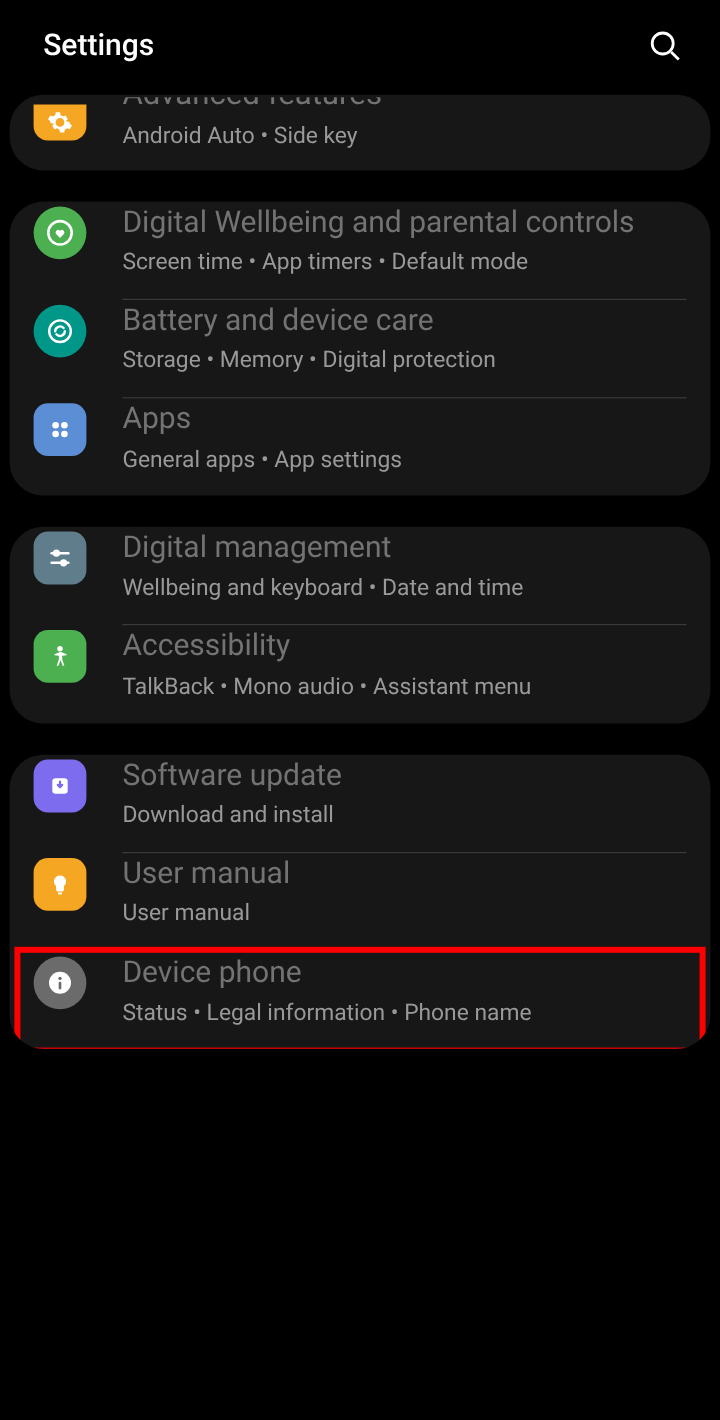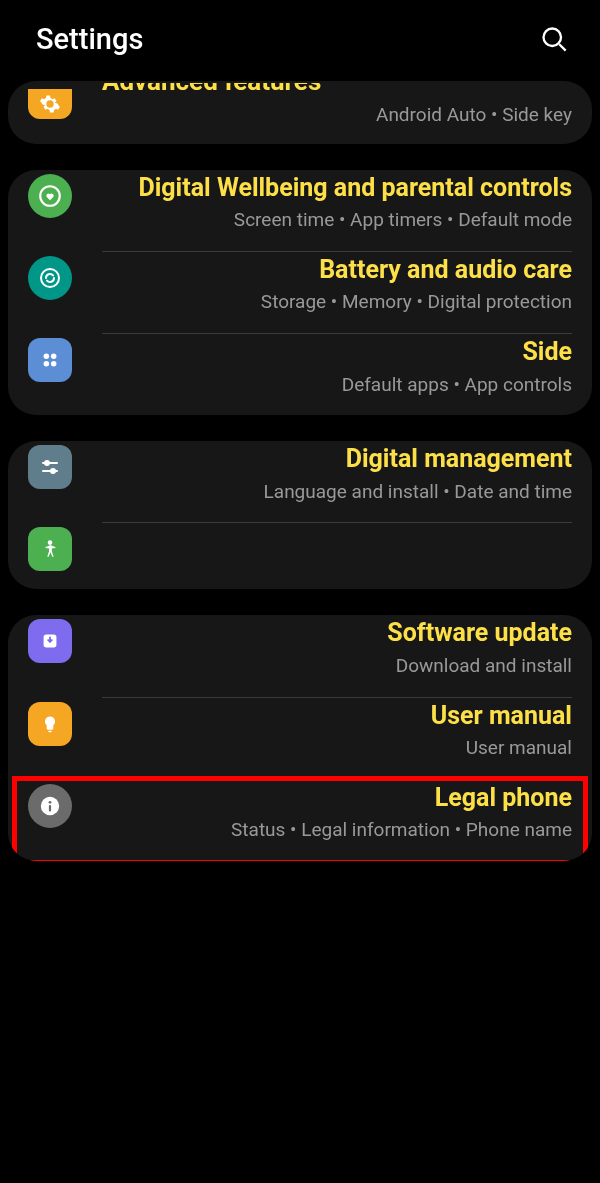--- a/index.html
+++ b/index.html
@@ -15,21 +15,21 @@
       color: #fff;
       overflow: hidden;
     }
     .header {
       display: flex;
       align-items: center;
       justify-content: space-between;
       padding: 22px 30px 22px 36px;
     }
     .header-title {
-      font-size: 29px;
+      font-size: 25px;
       font-weight: 500;
       color: #fff;
     }
     .search-icon {
       width: 32px;
       height: 32px;
       display: flex;
       align-items: center;
       justify-content: center;
     }
@@ -43,21 +43,20 @@
       margin-top: 3px;
     }
     .section.last {
       margin-bottom: 26px;
     }
     .item {
       display: flex;
       align-items: flex-start;
       padding: 0 20px 18px 20px;
       position: relative;
-      text-align: right;
     }
     .item.cut-top {
       padding-top: 0;
       padding-bottom: 16px;
       align-items: center;
     }
     .divider {
       height: 1px;
       background: #3a3a3a;
       margin-left: 94px;
@@ -85,22 +84,22 @@
     .icon-green2 { background: #4caf50; }
     .icon-purple { background: #7e6cef; }
     .icon-orange2 { background: #f5a623; }
     .icon-gray { background: #6b6b6b; border-radius: 50%; }
     .item-content {
       flex: 1;
       padding-top: 2px;
     }
     .item-title {
       font-size: 25px;
-      font-weight: 700;
-      color: #fde047;
+      font-weight: 400;
+      color: #737373;
       line-height: 1.3;
       margin-bottom: 4px;
     }
     .item-title.cut {
       font-size: 26px;
       overflow: hidden;
       height: 16px;
       display: flex;
       align-items: flex-end;
     }
@@ -165,63 +164,67 @@
   </div>
   <div class="divider"></div>
   <div class="item">
     <div class="icon-wrap icon-teal">
       <svg width="24" height="24" viewBox="0 0 24 24" fill="none" stroke="#fff" stroke-width="2">
           <circle cx="12" cy="12" r="9"></circle>
           <path d="M8 12a4 4 0 017-2.6M16 12a4 4 0 01-7 2.6" stroke-linecap="round"></path>
         </svg>
     </div>
     <div class="item-content">
-      <div class="item-title">Battery and audio care</div>
+      <div class="item-title">Battery and device care</div>
       <div class="item-subtitle">Storage  •  Memory  •  Digital protection</div>
     </div>
   </div>
   <div class="divider"></div>
   <div class="item">
     <div class="icon-wrap icon-blue">
       <svg width="22" height="22" viewBox="0 0 24 24" fill="#fff">
           <circle cx="8" cy="8" r="3"></circle>
           <circle cx="16" cy="8" r="3"></circle>
           <circle cx="8" cy="16" r="3"></circle>
           <circle cx="16" cy="16" r="3"></circle>
         </svg>
     </div>
     <div class="item-content">
-      <div class="item-title">Side</div>
-      <div class="item-subtitle">Default apps  •  App controls</div>
+      <div class="item-title">Apps</div>
+      <div class="item-subtitle">General apps  •  App settings</div>
     </div>
   </div>
 </div>
 
 <div class="section">
   <div class="item">
     <div class="icon-wrap icon-slate">
       <svg width="24" height="24" viewBox="0 0 24 24" fill="none" stroke="#fff" stroke-width="2" stroke-linecap="round">
           <line x1="5" y1="8" x2="19" y2="8"></line>
           <circle cx="9" cy="8" r="2" fill="#fff"></circle>
           <line x1="5" y1="16" x2="19" y2="16"></line>
           <circle cx="15" cy="16" r="2" fill="#fff"></circle>
         </svg>
     </div>
     <div class="item-content">
       <div class="item-title">Digital management</div>
-      <div class="item-subtitle">Language and install  •  Date and time</div>
+      <div class="item-subtitle">Wellbeing and keyboard  •  Date and time</div>
     </div>
   </div>
   <div class="divider"></div>
   <div class="item">
     <div class="icon-wrap icon-green2">
       <svg width="22" height="22" viewBox="0 0 24 24" fill="#fff">
           <circle cx="12" cy="5" r="2.5"></circle>
           <path d="M12 8l-5 2v1l4 .5v3l-2 6h1.5l2-5 2 5H16l-2-6v-3l4-.5v-1l-5-2z"></path>
         </svg>
+    </div>
+    <div class="item-content">
+      <div class="item-title">Accessibility</div>
+      <div class="item-subtitle">TalkBack  •  Mono audio  •  Assistant menu</div>
     </div>
   </div>
 </div>
 
 <div class="section last">
   <div class="item">
     <div class="icon-wrap icon-purple">
       <svg width="22" height="22" viewBox="0 0 24 24" fill="#fff">
           <rect x="5" y="5" width="14" height="14" rx="3" fill="#fff"></rect>
           <path d="M12 8v5m0 0l-2-2m2 2l2-2" stroke="#7e6cef" stroke-width="2" stroke-linecap="round" fill="none"></path>
@@ -247,18 +250,18 @@
   <div class="divider"></div>
   <div class="item highlighted">
     <div class="icon-wrap icon-gray">
       <svg width="22" height="22" viewBox="0 0 24 24" fill="#fff">
           <circle cx="12" cy="12" r="10" fill="#fff"></circle>
           <circle cx="12" cy="8" r="1.5" fill="#6b6b6b"></circle>
           <rect x="10.8" y="11" width="2.4" height="7" rx="1" fill="#6b6b6b"></rect>
         </svg>
     </div>
     <div class="item-content">
-      <div class="item-title">Legal phone</div>
+      <div class="item-title">Device phone</div>
       <div class="item-subtitle">Status  •  Legal information  •  Phone name</div>
     </div>
     <div class="highlight-box"></div>
   </div>
 </div>
 
 </body></html>

